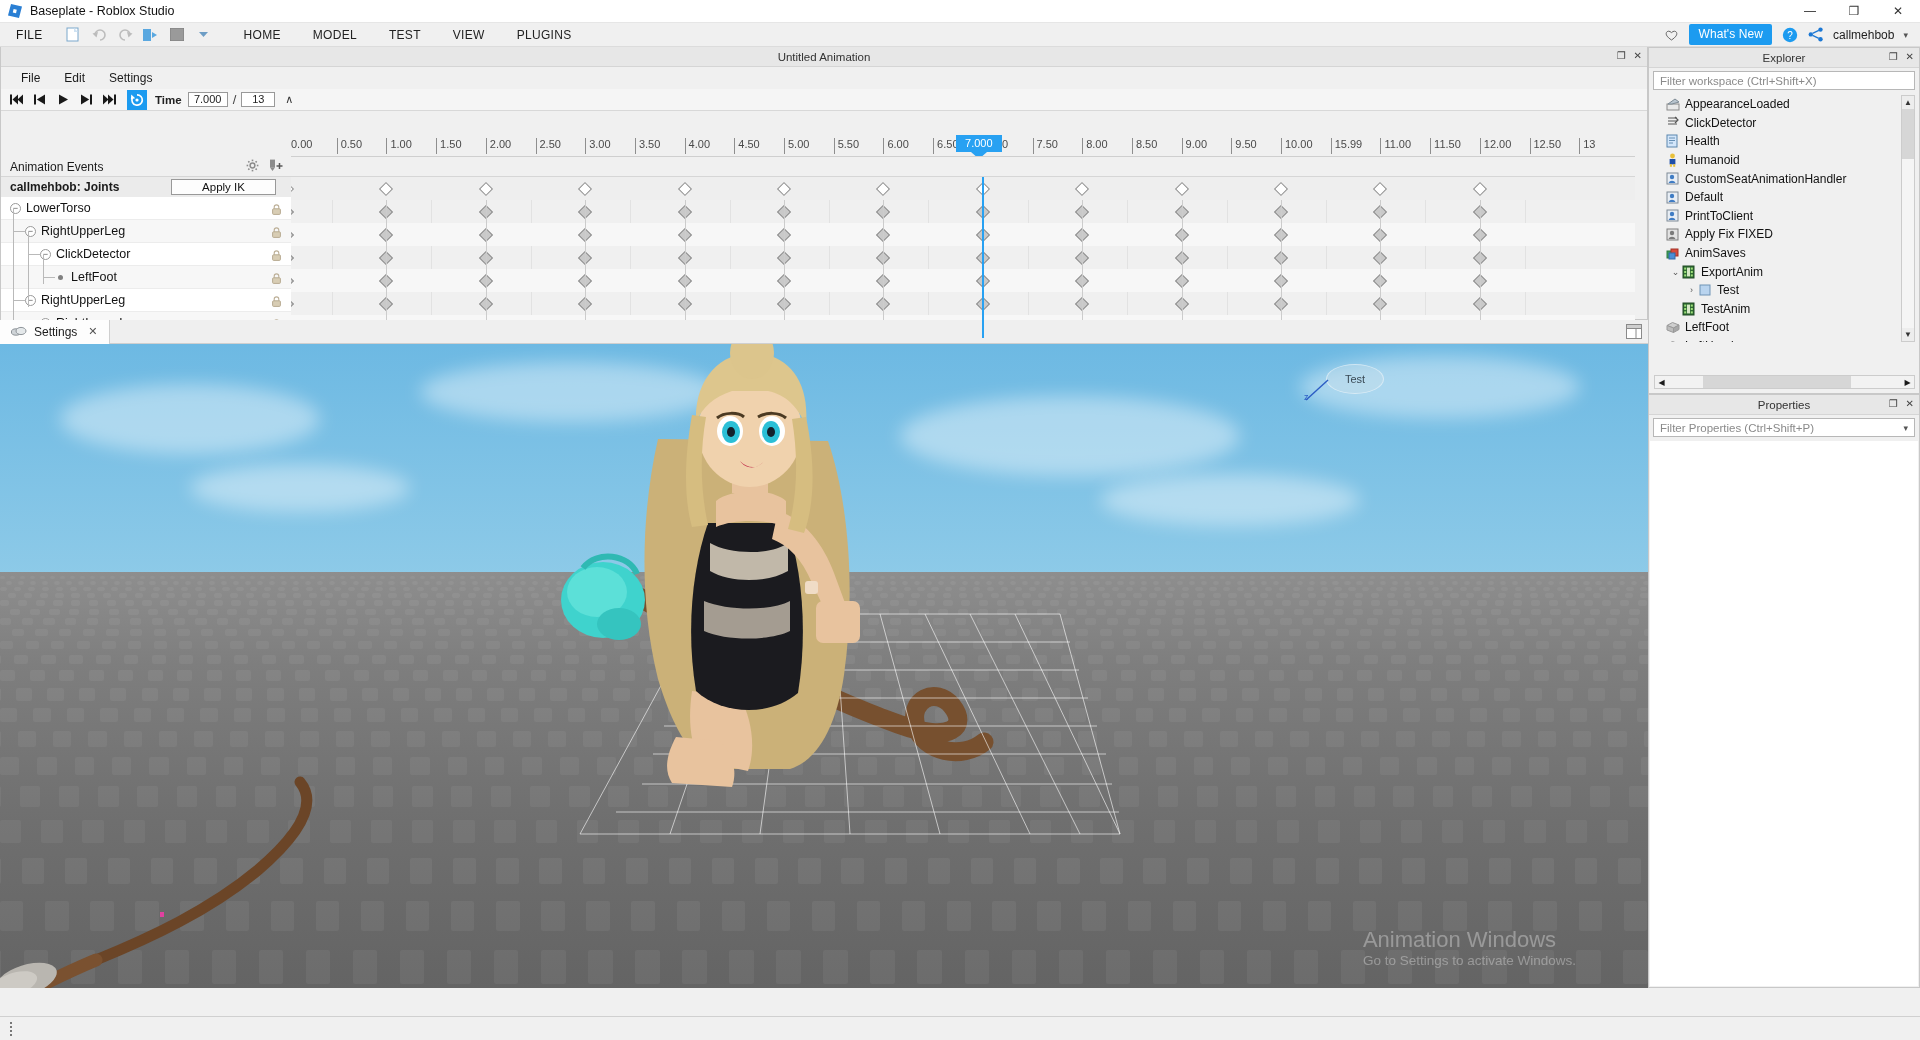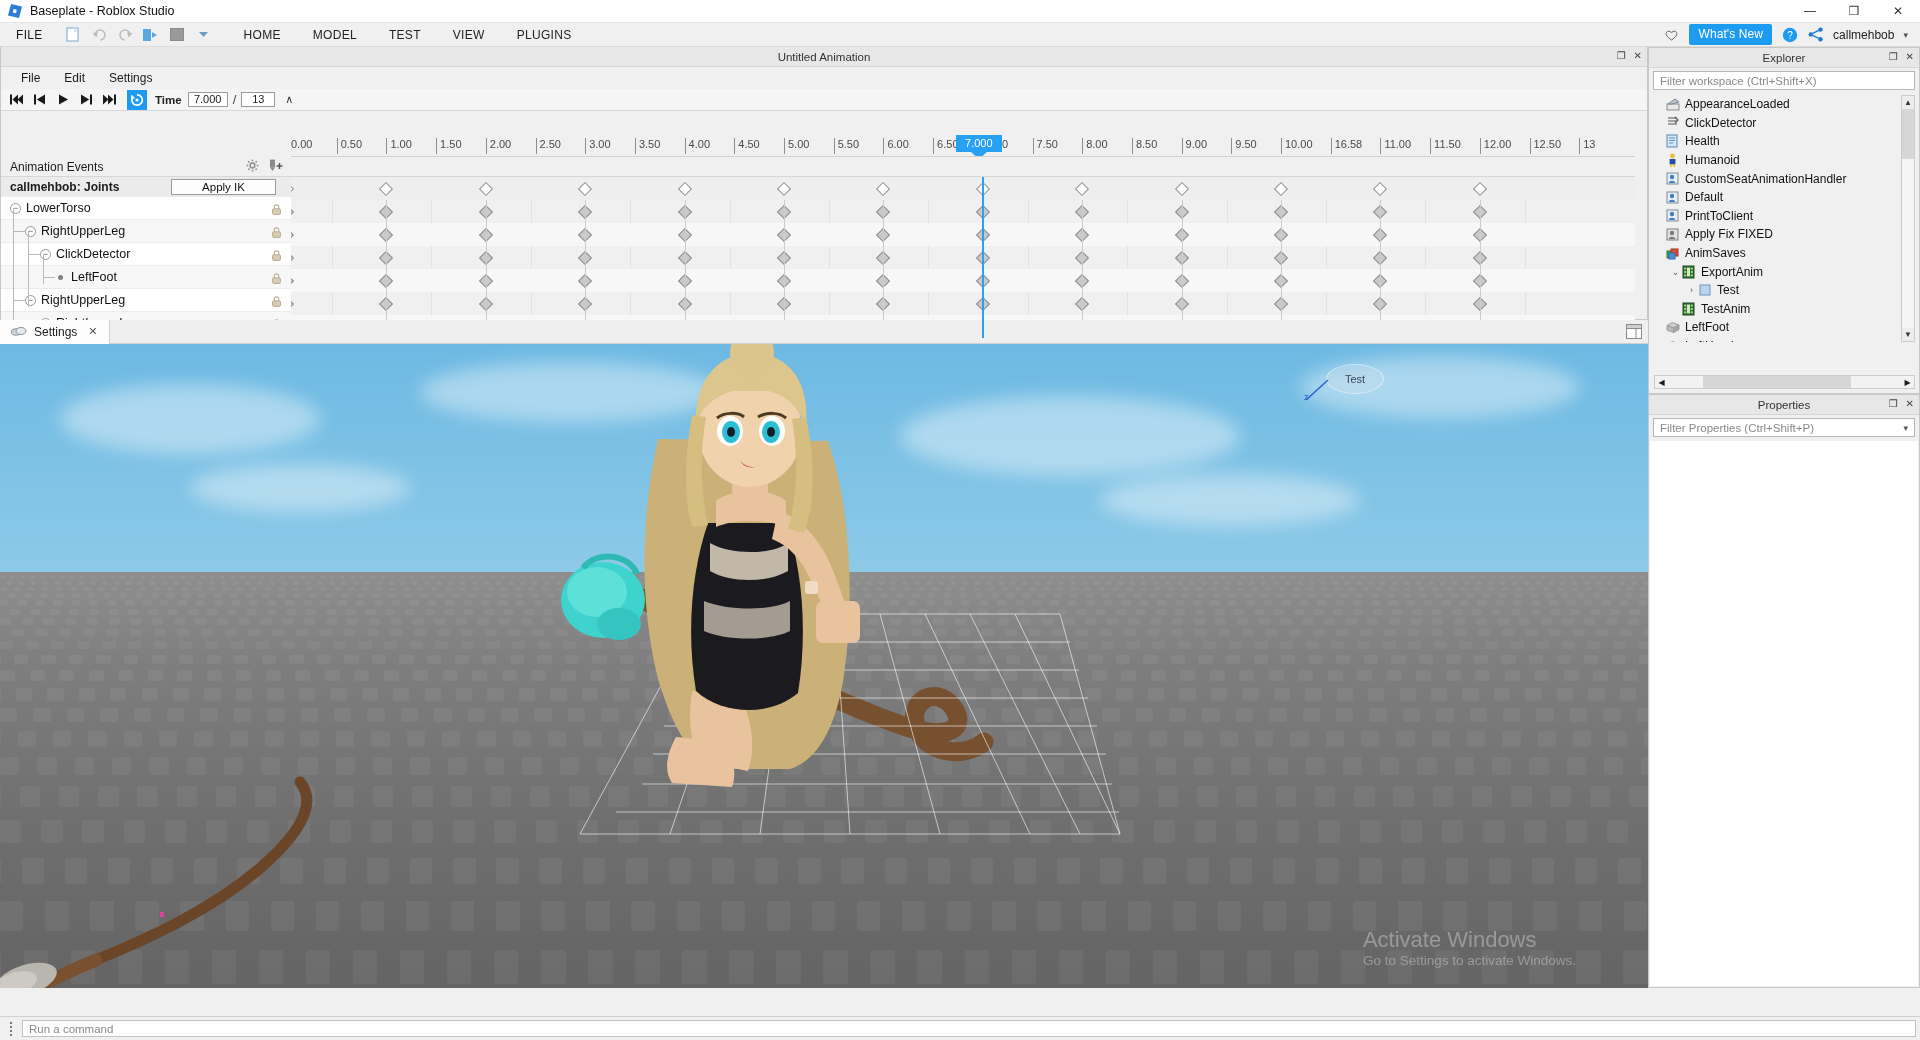--- a/index.html
+++ b/index.html
@@ -494,21 +494,21 @@
         <div class="tick" style="left: 940.3px;">
           <span class="bar"></span>
           <span class="lbl">9.50</span>
         </div>
         <div class="tick" style="left: 990px;">
           <span class="bar"></span>
           <span class="lbl">10.00</span>
         </div>
         <div class="tick" style="left: 1039.7px;">
           <span class="bar"></span>
-          <span class="lbl">16.58</span>
+          <span class="lbl">15.99</span>
         </div>
         <div class="tick" style="left: 1089.4px;">
           <span class="bar"></span>
           <span class="lbl">11.00</span>
         </div>
         <div class="tick" style="left: 1139.1px;">
           <span class="bar"></span>
           <span class="lbl">11.50</span>
         </div>
         <div class="tick" style="left: 1188.8px;">
@@ -2295,21 +2295,21 @@
 
     <div class="camera-widget">
       <div class="cam-ellipse">Test</div>
       <span class="axis-mark">z</span>
       <svg style="position:absolute;left:-24px;top:14px;" width="30" height="30">
         <line x1="26" y1="2" x2="4" y2="22" stroke="#2b5cc4" stroke-width="1.4"></line>
       </svg>
     </div>
 
     <div class="watermark">
-      <div class="wm1">Activate Windows</div>
+      <div class="wm1">Animation Windows</div>
       <div class="wm2">Go to Settings to activate Windows.</div>
     </div>
   </div>
 
   <div class="dock" style="left:1648px; top:47px; width:272px; height:347px;">
     <div class="dock-hdr">
       <span class="t">Explorer</span>
       <span class="btns">
         <span class="ttl-btn">❐</span>
         <span class="ttl-btn">✕</span>
@@ -2521,18 +2521,15 @@
     <div style="position:absolute;left:1px;top:46px;right:1px;bottom:1px;background:#fff;"></div>
   </div>
 
   <div class="cmdbar">
     <span class="grip">
         <i></i>
         <i></i>
         <i></i>
         <i></i>
       </span>
-    <div class="cmd-input">
-      <input type="text" placeholder="Run a command" style="">
-    </div>
   </div>
 
 </div>
 
 </body></html>

